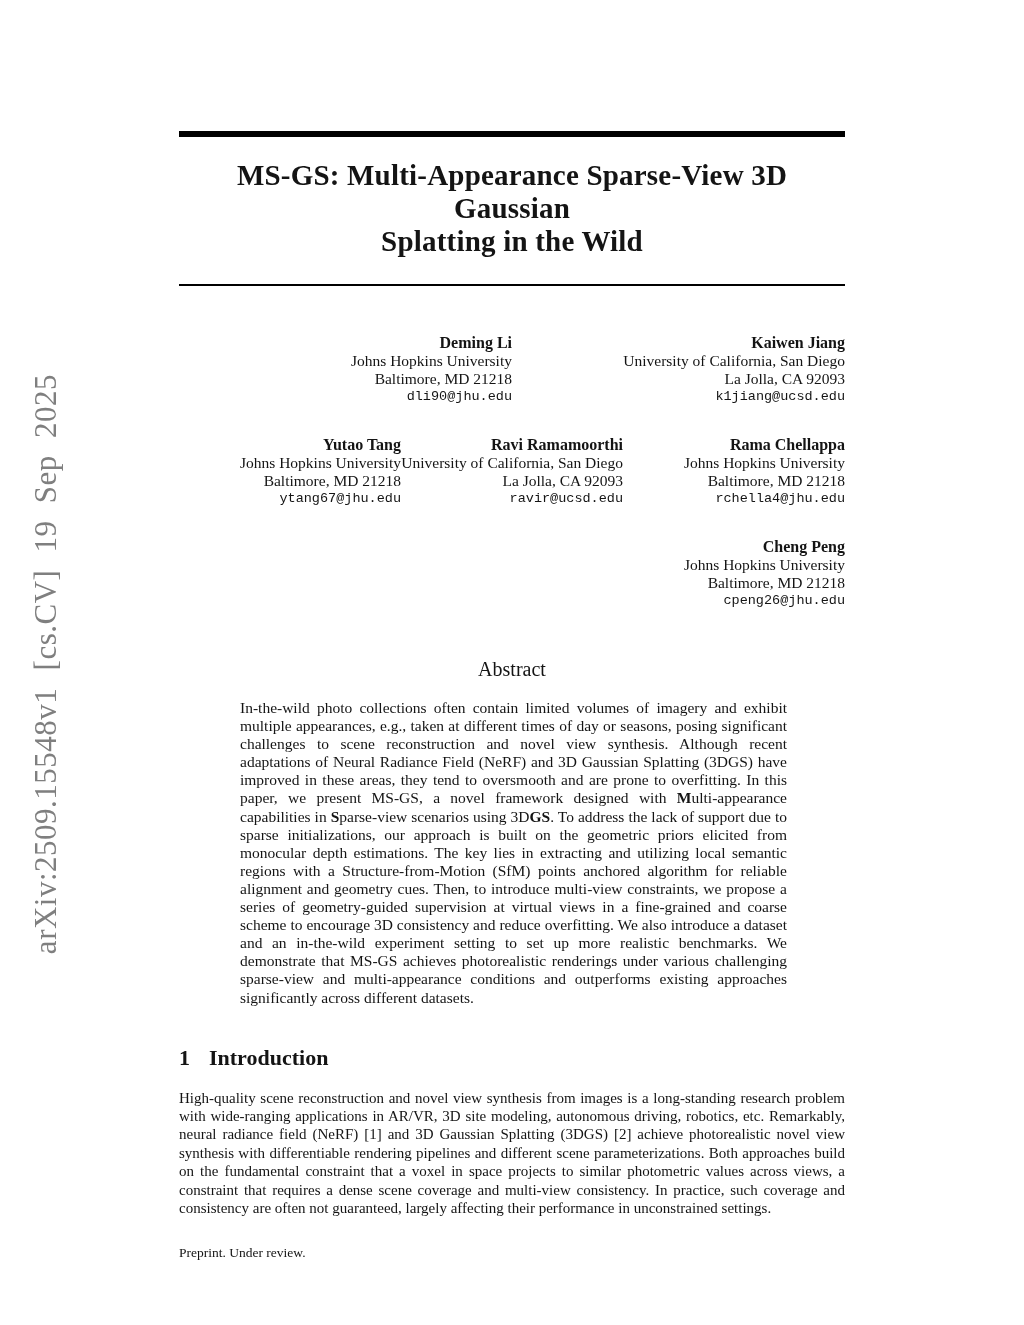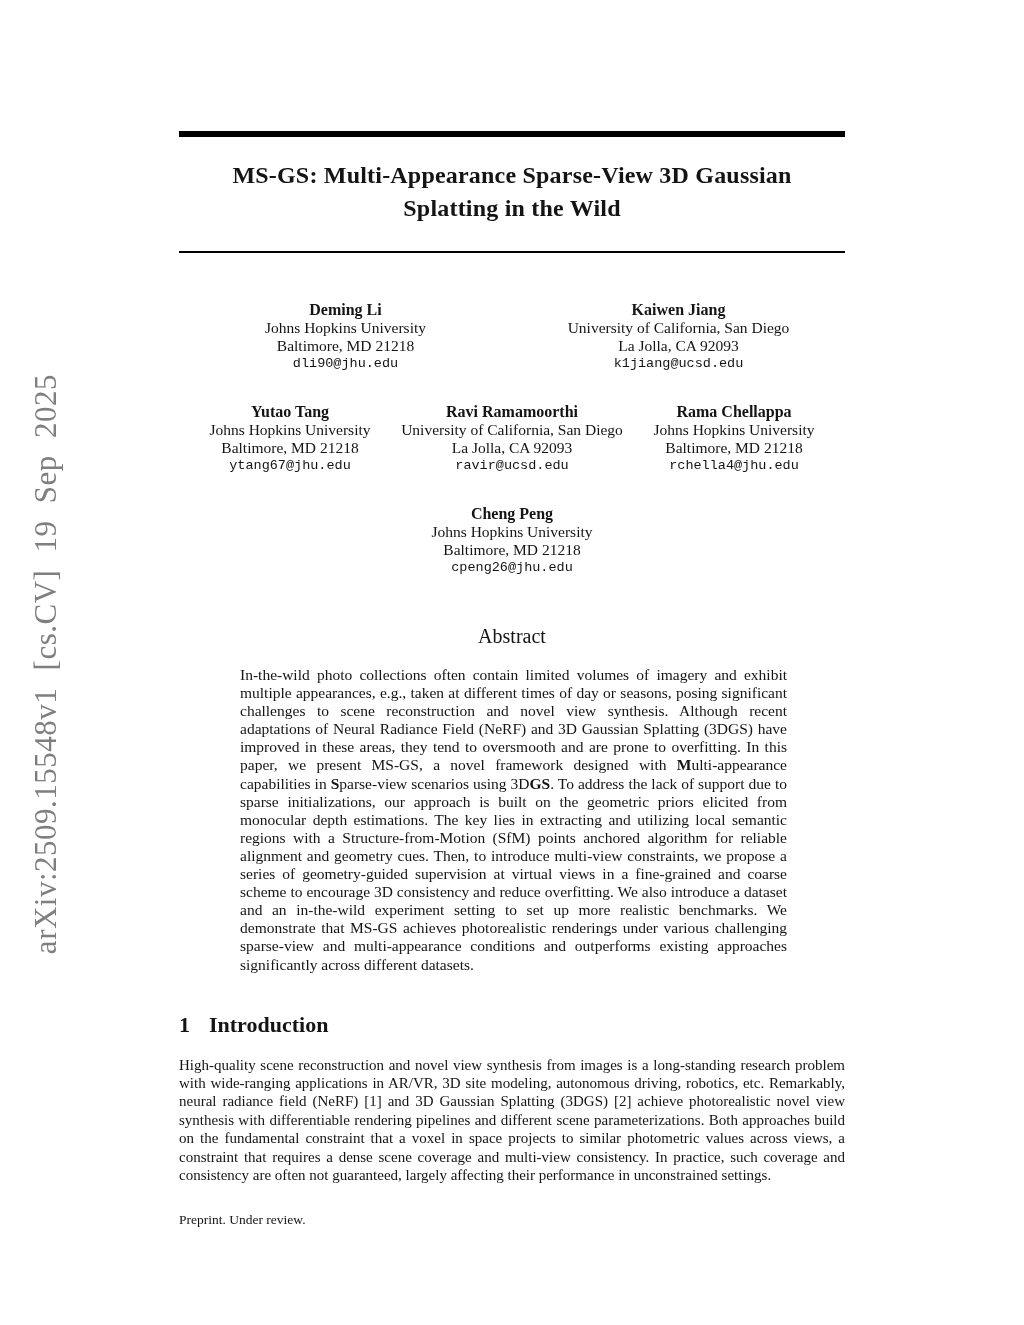--- a/index.html
+++ b/index.html
@@ -29,31 +29,31 @@
     letter-spacing:0.5px;
     word-spacing:9px;
     color:var(--watermark);
     white-space:nowrap;
   }
   .content{position:absolute;left:179px;top:0;width:666px;}
   .rule-thick{height:6px;background:var(--rule);margin-top:131px;}
   .rule-thin{height:2px;background:var(--rule);margin-top:26px;}
   h1.title{
     margin:22px 0 0 0;
-    font-size:24px;
+    font-size:29px;
     line-height:33px;
     font-weight:bold;
     text-align:center;
     letter-spacing:0.2px;
   }
   .author-row{display:grid;}
   .author-row.cols2{grid-template-columns:1fr 1fr;margin-top:47px;}
   .author-row.cols3{grid-template-columns:1fr 1fr 1fr;margin-top:29px;}
   .author-row.cols1{grid-template-columns:1fr;margin-top:29px;}
-  .author{text-align:center;}
+  .author{text-align:right;}
   .author .name{font-weight:bold;font-size:16px;line-height:19px;}
   .author .affil{font-size:15.5px;line-height:18px;}
   .author .email{font-family:"Liberation Mono", monospace;font-size:13.5px;line-height:18px;}
   .abstract-heading{
     margin-top:48px;
     text-align:center;
     font-size:20px;
     font-weight:normal;
   }
   .abstract-body{

